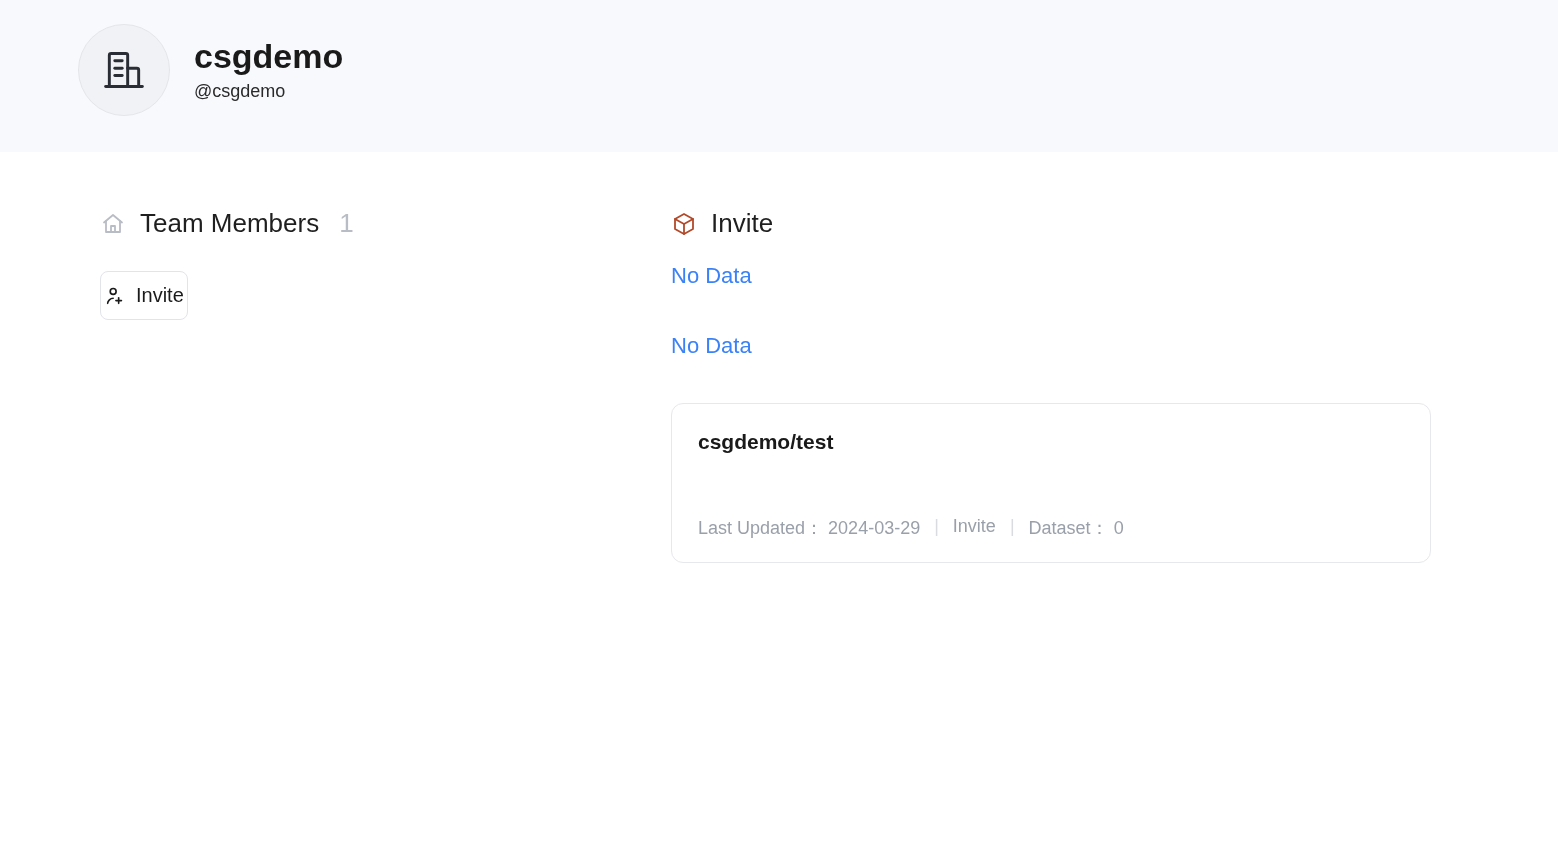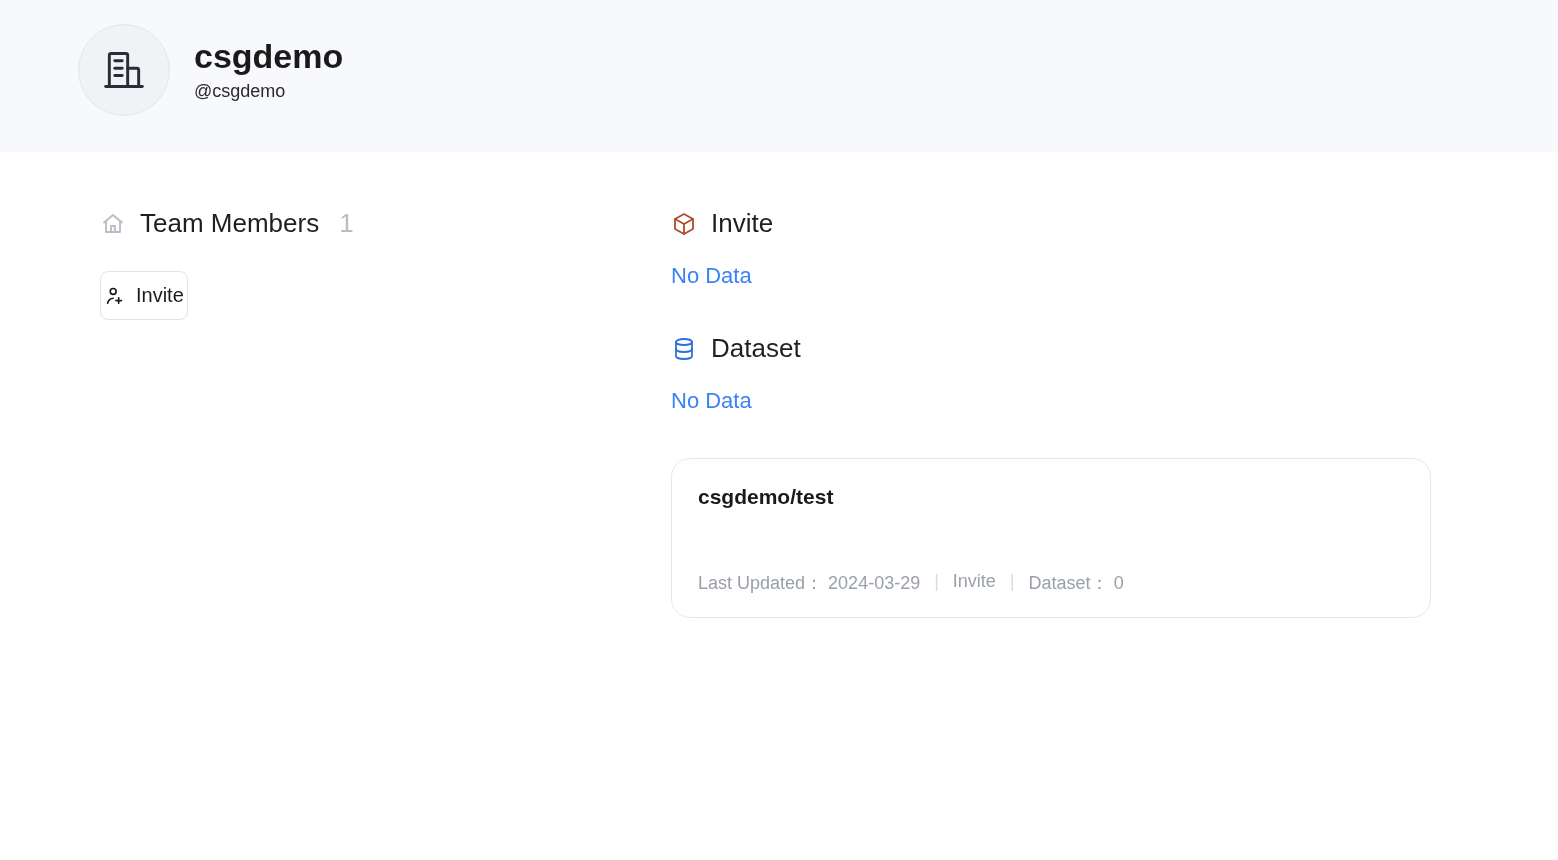--- a/index.html
+++ b/index.html
@@ -86,21 +86,21 @@
   .invite-btn svg { width: 22px; height: 22px; stroke:#1a1a1a; }
   .right-col .section-block { margin-bottom: 44px; }
   .no-data {
     font-size: 22px;
     color: #3b82f6;
     margin-top: 18px;
     margin-bottom: 8px;
   }
   .card {
     border: 1px solid #e7e8ec;
-    border-radius: 19px;
+    border-radius: 12px;
     padding: 26px 26px 22px 26px;
     margin-top: 25px;
   }
   .card-title {
     font-size: 21px;
     font-weight: 600;
     color: #1a1a1a;
   }
   .card-meta {
     margin-top: 62px;
@@ -170,30 +170,20 @@
             <path d="M3 7l9 5 9-5"></path>
             <path d="M12 12v10"></path>
           </svg>
         </span>
         <span class="section-title">Invite</span>
       </div>
       <div class="no-data">No Data</div>
     </div>
 
     <div class="section-block">
-      <div class="section-head">
-        <span class="ico">
-          <svg viewBox="0 0 24 24" width="24" height="24" fill="none" stroke="#2f6fe0" stroke-width="1.8" stroke-linecap="round" stroke-linejoin="round">
-            <ellipse cx="12" cy="5" rx="8" ry="3"></ellipse>
-            <path d="M4 5v7c0 1.66 3.58 3 8 3s8-1.34 8-3V5"></path>
-            <path d="M4 12v7c0 1.66 3.58 3 8 3s8-1.34 8-3v-7"></path>
-          </svg>
-        </span>
-        <span class="section-title">Dataset</span>
-      </div>
       <div class="no-data">No Data</div>
     </div>
 
     <div class="section-block">
 
       <div class="card">
         <div class="card-title">csgdemo/test</div>
         <div class="card-meta">
           <span class="meta-item">
             <span>Last Updated：</span>

